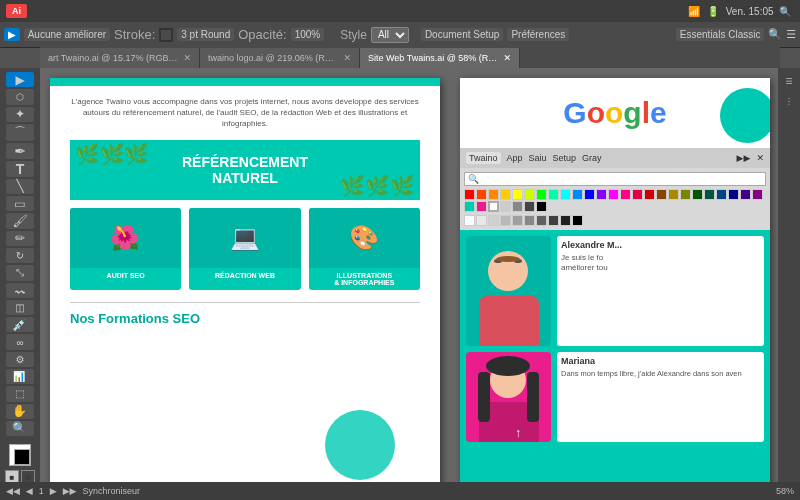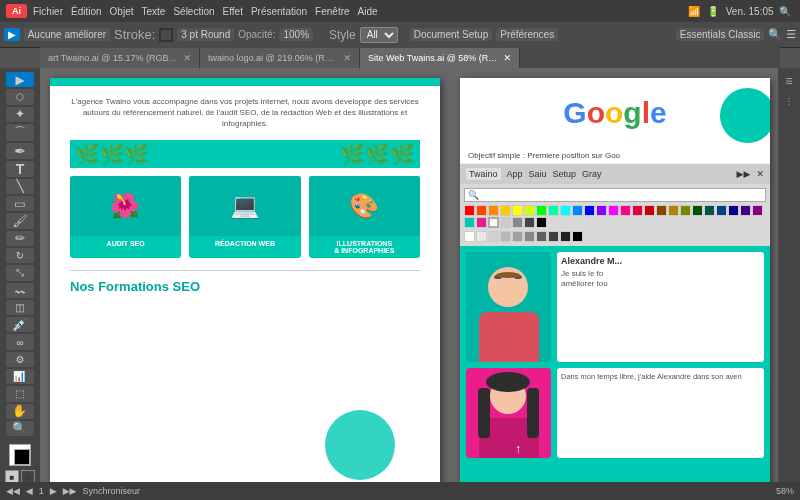--- a/index.html
+++ b/index.html
@@ -346,46 +346,35 @@
     .date-time {
       color: #ccc;
       font-size: 10px;
     }
   </style>
 </head>
 <body>
 
 <div id="app-header">
   <div class="app-logo">Ai</div>
-  <div class="app-menu-items">
-    <span class="app-mi">Fichier</span>
-    <span class="app-mi">Édition</span>
-    <span class="app-mi">Objet</span>
-    <span class="app-mi">Texte</span>
-    <span class="app-mi">Sélection</span>
-    <span class="app-mi">Effet</span>
-    <span class="app-mi">Présentation</span>
-    <span class="app-mi">Fenêtre</span>
-    <span class="app-mi">Aide</span>
-  </div>
   <div class="app-header-right">
     <span class="sys-icon">📶</span>
     <span class="sys-icon">🔋</span>
     <span class="date-time">Ven. 15:05</span>
     <span class="sys-icon">🔍</span>
   </div>
 </div>
 
 <div id="toolbar">
   <span class="toolbar-item" style="background:#007acc;color:white;">▶</span>
   <span class="toolbar-item">Aucune améliorer</span>
   <span style="color:#aaa;font-size:13px;">Stroke:</span>
   <div style="width:14px;height:14px;border:2px solid #333;background:transparent;"></div>
   <span class="toolbar-item">3 pt Round</span>
-  <span style="color:#aaa;font-size:10px;">Opacité:</span>
+  <span style="color:#aaa;font-size:13px;">Opacité:</span>
   <span class="toolbar-item">100%</span>
   <span style="color:#aaa;font-size:12px;margin-left:12px;">Style</span>
   <select class="toolbar-select">
     <option>All</option>
   </select>
   <span class="toolbar-item" style="margin-left:8px;">Document Setup</span>
   <span class="toolbar-item">Préférences</span>
   <span class="toolbar-item" style="margin-left:auto;">Essentials Classic</span>
   <span style="color:#ccc;font-size:11px;">🔍</span>
   <span style="color:#ccc;font-size:11px;">☰</span>
@@ -450,20 +439,21 @@
 </div>
 
 <div id="canvas-area">
 
   <div id="doc-left">
     <div class="page-top-bar"></div>
     <div class="page-content">
       <div class="services-desc">L'agence Twaino vous accompagne dans vos projets internet, nous avons développé des services<br>autours du référencement naturel, de l'audit SEO, de la rédaction Web et des illustrations et<br>infographies.</div>
       <div class="referenement-banner">
         <span class="ref-plants-left">🌿🌿🌿</span>
+        <span>RÉFÉRENCEMENT<br>NATUREL</span>
         <span class="ref-plants-right">🌿🌿🌿</span>
       </div>
       <div class="services-cards">
         <div class="service-card">
           <div class="card-img">🌺</div>
           <div class="card-label">AUDIT SEO</div>
         </div>
         <div class="service-card">
           <div class="card-img">💻</div>
           <div class="card-label">RÉDACTION WEB</div>
@@ -482,23 +472,20 @@
   <div id="doc-right">
 
     <div class="right-top">
       <div style="font-size:30px;font-weight:bold;font-family:Arial;">
         <span class="g-b">G</span><span class="g-r">o</span><span class="g-y">o</span><span class="g-g">g</span><span class="g-r2">l</span><span class="g-bl">e</span>
       </div>
     </div>
 
     <div style="position:absolute;top:10px;left:260px;width:55px;height:55px;background:#00c9b1;border-radius:50%;"></div>
 
-    <div style="background:white;padding:3px 8px;font-size:8px;color:#444;border-bottom:1px solid #eee;">
-      <span>Objectif simple : Premiere position sur Goo</span>
-    </div>
 
     <div class="right-header-bar">
       <span style="background:#e0e0e0;padding:1px 3px;border-radius:2px;">Twaino</span>
       <span>App</span>
       <span>Saiu</span>
       <span>Setup</span>
       <span>Gray</span>
       <span style="margin-left:auto;">▶▶</span>
       <span>✕</span>
     </div>
@@ -587,20 +574,21 @@
 
         <div style="position:absolute;top:20px;left:12px;width:12px;height:50px;background:#2d2d2d;border-radius:4px;"></div>
         <div style="position:absolute;top:20px;right:12px;width:12px;height:50px;background:#2d2d2d;border-radius:4px;"></div>
 
         <div style="width:60px;height:40px;background:#c0196e;border-radius:6px 6px 0 0;"></div>
 
         <div style="position:absolute;bottom:2px;right:30px;color:white;font-size:12px;">↑</div>
       </div>
 
       <div style="flex:1;background:white;padding:4px;border-radius:3px;">
+        <div style="font-size:9px;font-weight:bold;color:#333;margin-bottom:3px;">Mariana</div>
         <div style="font-size:7.5px;color:#555;line-height:1.3;">Dans mon temps libre, j'aide Alexandre dans son aven</div>
       </div>
     </div>
 
   </div>
 
   <div style="position:absolute;bottom:20px;left:285px;width:70px;height:70px;background:#00c9b1;border-radius:50%;opacity:0.8;"></div>
 
 </div>
 

